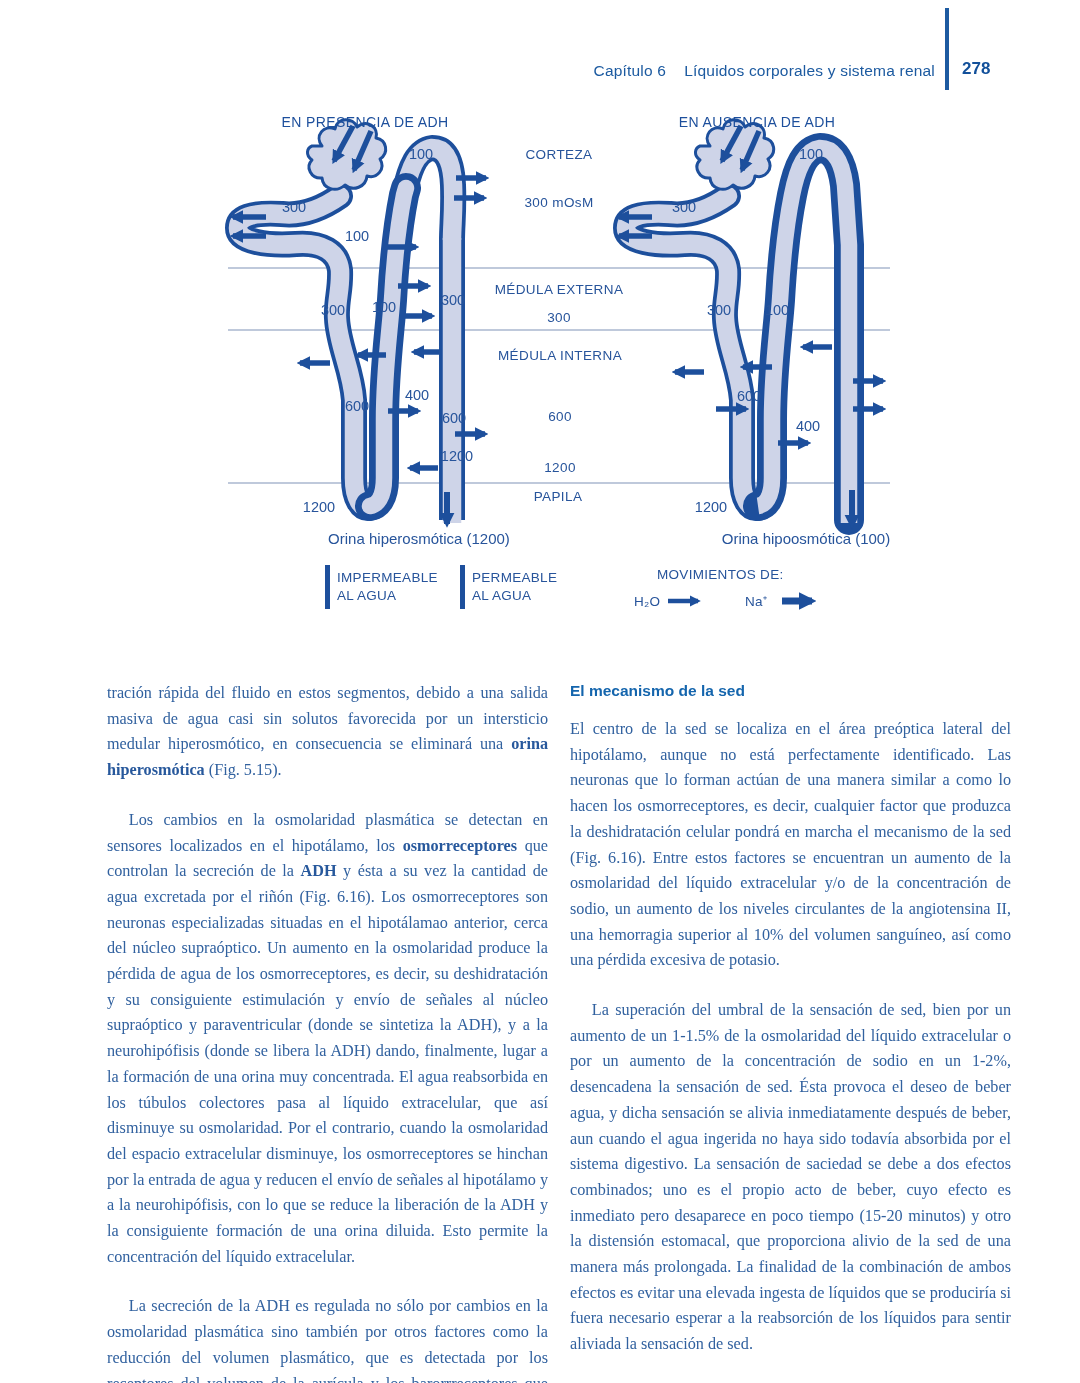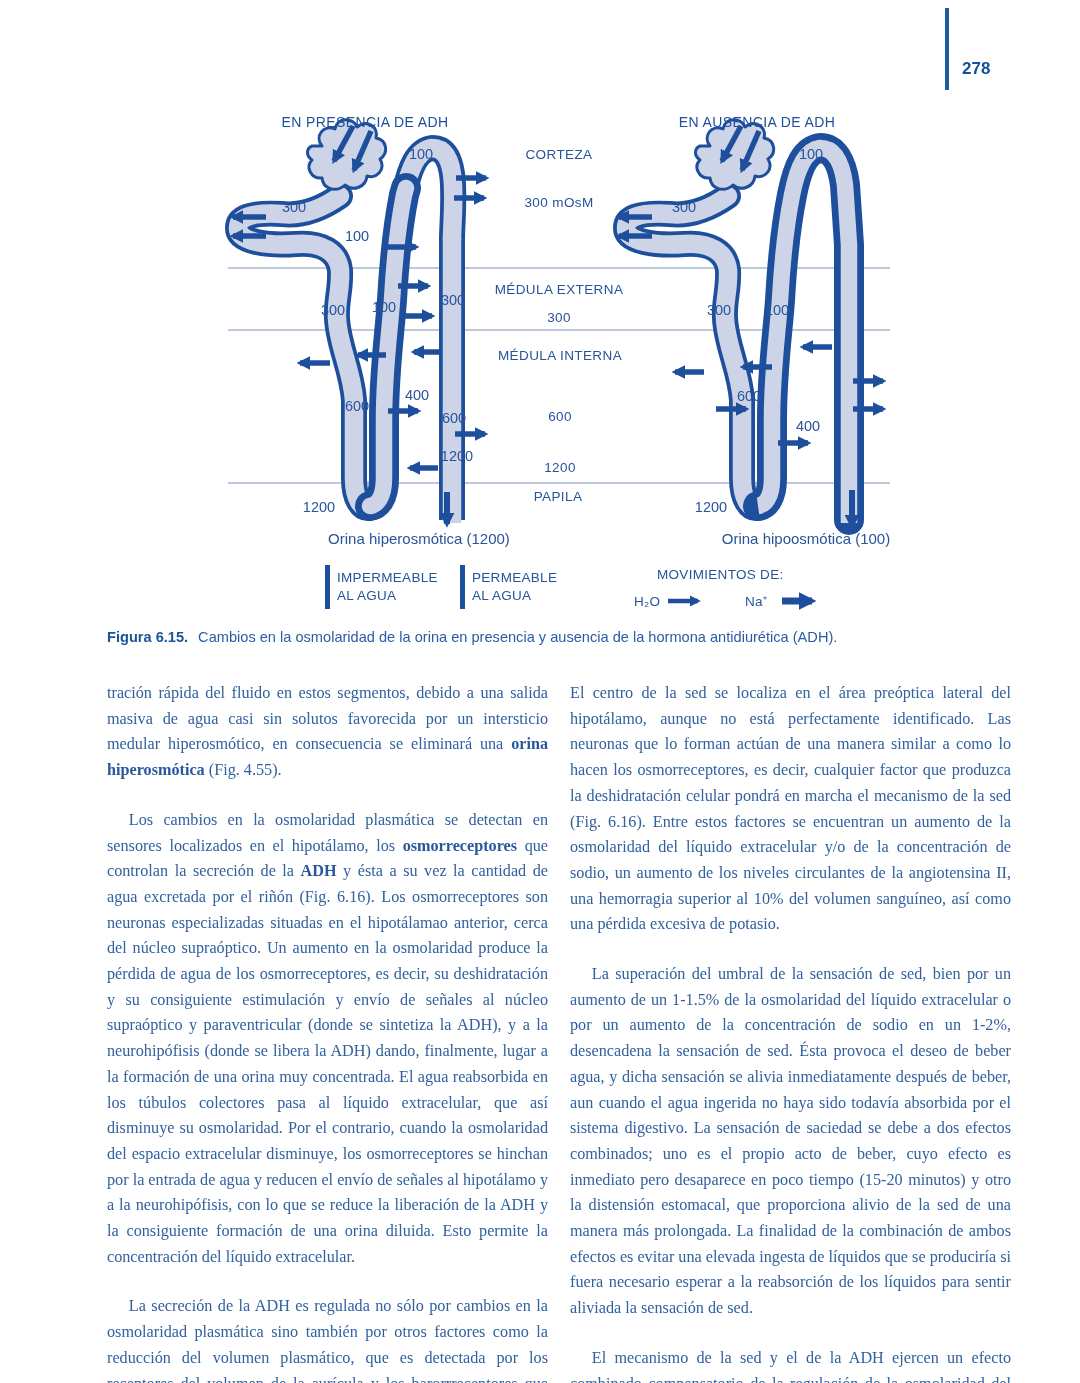--- a/index.html
+++ b/index.html
@@ -31,20 +31,23 @@
   .col p.indent{text-indent:1.35em;margin-top:24px;}
   .col .bold{font-weight:bold;color:#27589c;}
   .sect-head{font-family:"Liberation Sans",sans-serif;font-size:15.5px;font-weight:bold;
              color:#1465ad;margin:0 0 16px 0;line-height:20px;}
 </style>
 </head>
 <body>
 
 <div id="page">
 
+  <div class="chapter-line">
+    <span class="chap">Capítulo 6</span><span>Líquidos corporales y sistema renal</span>
+  </div>
   <div class="topbar"></div>
   <div class="pagenum">278</div>
 
   <svg id="fig" width="1080" height="532" viewBox="0 98 1080 532">
     <defs>
       <marker id="ah" viewBox="0 0 10 10" refX="7.5" refY="5" markerWidth="2.5" markerHeight="2.6" orient="auto-start-reverse">
         <path d="M0 0 L10 5 L0 10 Z" fill="#1d4f9c"></path>
       </marker>
     </defs>
 
@@ -153,31 +156,29 @@
         <text x="337" y="582" text-anchor="start" class="fl l">IMPERMEABLE</text>
         <text x="337" y="600" text-anchor="start" class="fl l">AL AGUA</text>
         <text x="472" y="582" text-anchor="start" class="fl l">PERMEABLE</text>
         <text x="472" y="600" text-anchor="start" class="fl l">AL AGUA</text>
         <text x="657" y="579" text-anchor="start" class="fl l">MOVIMIENTOS DE:</text>
         <text x="634" y="606" text-anchor="start" class="fl l">H₂O</text>
         <text x="745" y="606" text-anchor="start" class="fl l">Na⁺</text>
       </g>
   </svg>
 
-  <div class="caption">
-    <span class="cap-label">Figura 6.15.</span><span>Cambios en la osmolaridad de la orina en presencia y ausencia de la hormona antidiurética (ADH).</span>
-  </div>
 
   <div id="col-left" class="col">
-      <p class="para"><span>tración rápida del fluido en estos segmentos, debido a una salida masiva de agua casi sin solutos favorecida por un intersticio medular hiperosmótico, en consecuencia se eliminará una </span><span class="bold">orina hiperosmótica</span><span> (Fig. 4.55).</span></p>
+      <p class="para"><span>tración rápida del fluido en estos segmentos, debido a una salida masiva de agua casi sin solutos favorecida por un intersticio medular hiperosmótico, en consecuencia se eliminará una </span><span class="bold">orina hiperosmótica</span><span> (Fig. 5.15).</span></p>
       <p class="para indent"><span>Los cambios en la osmolaridad plasmática se detectan en sensores localizados en el hipotálamo, los </span><span class="bold">osmorreceptores</span><span> que controlan la secreción de la </span><span class="bold">ADH</span><span> y ésta a su vez la cantidad de agua excretada por el riñón (Fig. 6.16). Los osmorreceptores son neuronas especializadas situadas en el hipotálamao anterior, cerca del núcleo supraóptico. Un aumento en la osmolaridad produce la pérdida de agua de los osmorreceptores, es decir, su deshidratación y su consiguiente estimulación y envío de señales al núcleo supraóptico y paraventricular (donde se sintetiza la ADH), y a la neurohipófisis (donde se libera la ADH) dando, finalmente, lugar a la formación de una orina muy concentrada. El agua reabsorbida en los túbulos colectores pasa al líquido extracelular, que así disminuye su osmolaridad. Por el contrario, cuando la osmolaridad del espacio extracelular disminuye, los osmorreceptores se hinchan por la entrada de agua y reducen el envío de señales al hipotálamo y a la neurohipófisis, con lo que se reduce la liberación de la ADH y la consiguiente formación de una orina diluida. Esto permite la concentración del líquido extracelular.</span></p>
       <p class="para indent"><span>La secreción de la ADH es regulada no sólo por cambios en la osmolaridad plasmática sino también por otros factores como la reducción del volumen plasmático, que es detectada por los receptores del volumen de la aurícula y los barorrreceptores que aumentan la liberación de la ADH. Sin embargo, es necesario un cambio mayor del volumen plasmático (5-10%) que de la osmolaridad plasmática (1-2%), para estimular la liberación de ADH.</span></p>
     </div>
 
   <div id="col-right" class="col">
+    <h3 class="sect-head">El mecanismo de la sed</h3>
     <div>
         <p class="para"><span>El centro de la sed se localiza en el área preóptica lateral del hipotálamo, aunque no está perfectamente identificado. Las neuronas que lo forman actúan de una manera similar a como lo hacen los osmorreceptores, es decir, cualquier factor que produzca la deshidratación celular pondrá en marcha el mecanismo de la sed (Fig. 6.16). Entre estos factores se encuentran un aumento de la osmolaridad del líquido extracelular y/o de la concentración de sodio, un aumento de los niveles circulantes de la angiotensina II, una hemorragia superior al 10% del volumen sanguíneo, así como una pérdida excesiva de potasio.</span></p>
         <p class="para indent"><span>La superación del umbral de la sensación de sed, bien por un aumento de un 1-1.5% de la osmolaridad del líquido extracelular o por un aumento de la concentración de sodio en un 1-2%, desencadena la sensación de sed. Ésta provoca el deseo de beber agua, y dicha sensación se alivia inmediatamente después de beber, aun cuando el agua ingerida no haya sido todavía absorbida por el sistema digestivo. La sensación de saciedad se debe a dos efectos combinados; uno es el propio acto de beber, cuyo efecto es inmediato pero desaparece en poco tiempo (15-20 minutos) y otro la distensión estomacal, que proporciona alivio de la sed de una manera más prolongada. La finalidad de la combinación de ambos efectos es evitar una elevada ingesta de líquidos que se produciría si fuera necesario esperar a la reabsorción de los líquidos para sentir aliviada la sensación de sed.</span></p>
         <p class="para indent"><span>El mecanismo de la sed y el de la ADH ejercen un efecto combinado compensatorio de la regulación de la osmolaridad del líquido extracelular, de forma que cuando uno de los dos falla, el otro está en condiciones de controlar la osmolaridad dentro de sus</span></p>
       </div>
   </div>
 
 </div>
 
 </body></html>

